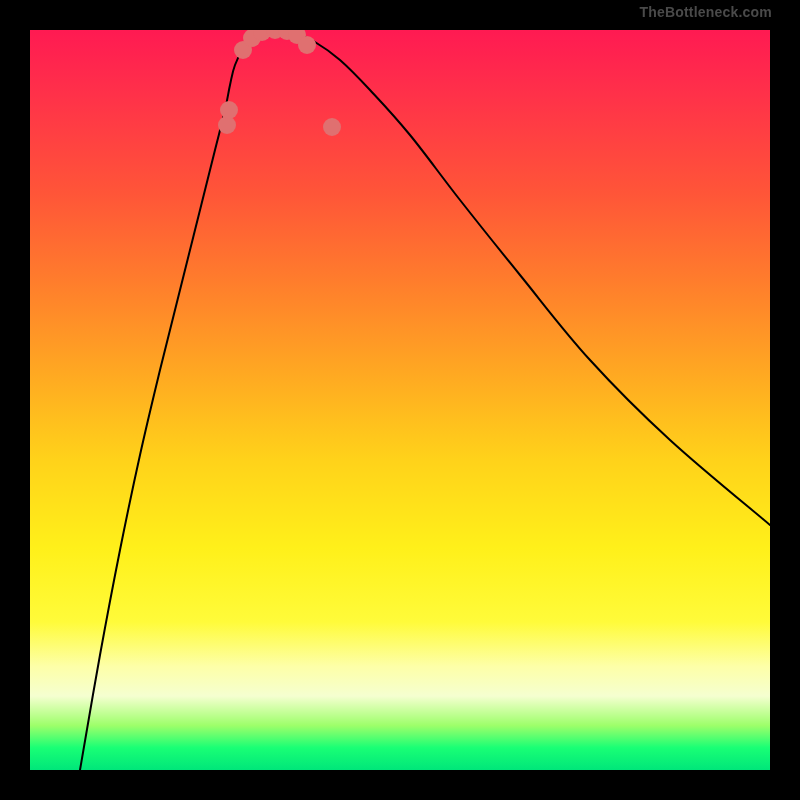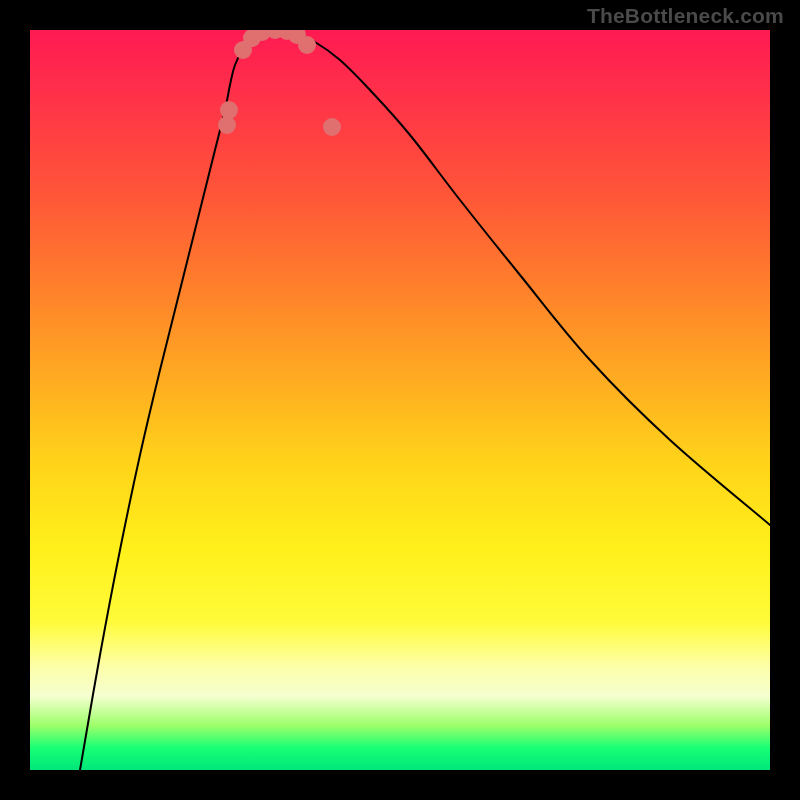--- a/index.html
+++ b/index.html
@@ -56,23 +56,23 @@
     stroke-linecap: round;
     stroke-linejoin: round;
   }
   .marker {
     fill: #e07070;
     stroke: none;
   }
   .attribution {
     position: absolute;
     top: 4px;
-    right: 16px;
+    right: 28px;
     color: #4a4a4a;
-    font-size: 21px;
+    font-size: 14px;
     font-weight: 600;
     letter-spacing: 0.2px;
   }
 </style>
 </head>
 <body>
 
 <div class="frame">
 
   <div class="attribution">TheBottleneck.com</div>

